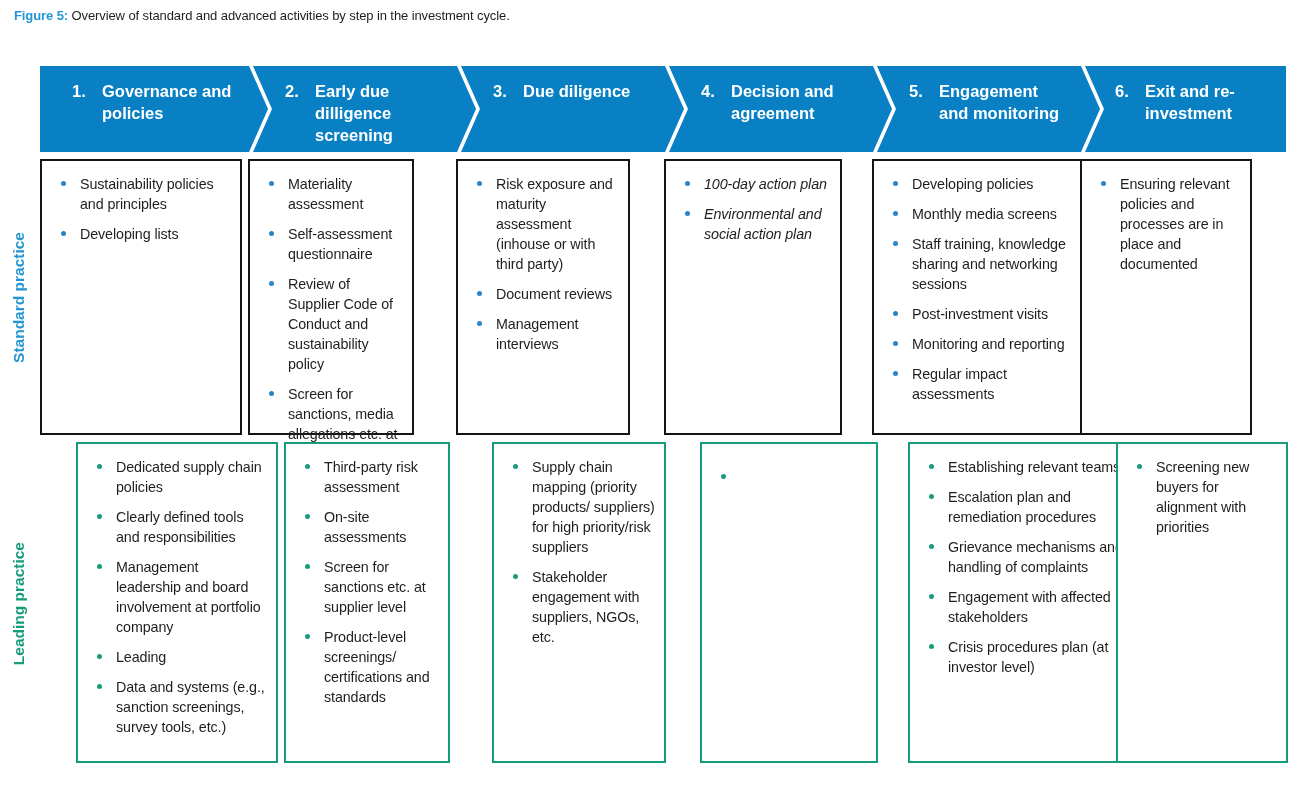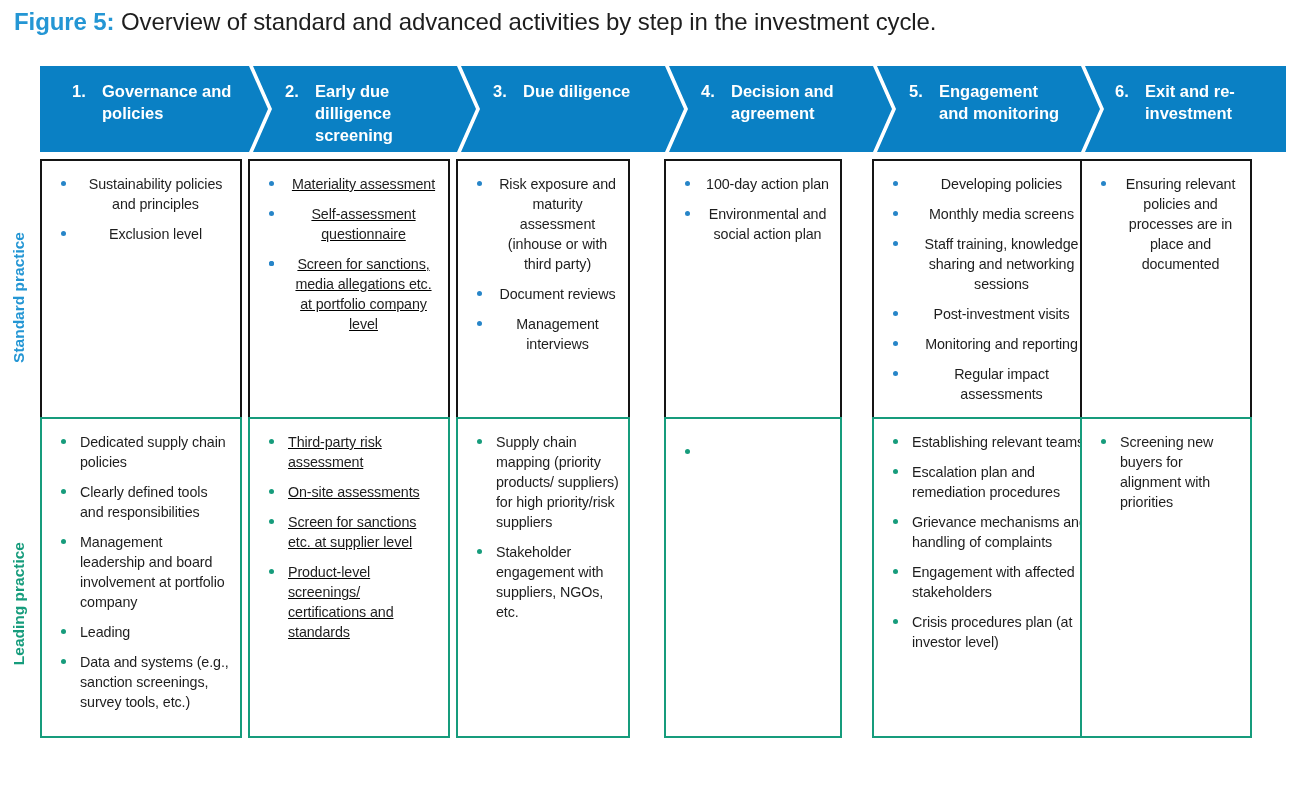--- a/index.html
+++ b/index.html
@@ -9,21 +9,21 @@
     height: 799px;
     background: #ffffff;
     font-family: "Liberation Sans", sans-serif;
     overflow: hidden;
   }
   
   .fig-title {
     position: absolute;
     left: 14px;
     top: 8px;
-    font-size: 24px;
+    font-size: 13px;
     color: var(--text);
     letter-spacing: -0.1px;
   }
   .fig-label { font-weight: bold; color: var(--accent-blue); }
 
   
   .vlabel-wrap {
     position: absolute;
     left: 0;
     width: 38px;
@@ -70,26 +70,26 @@
   .arrow.mid   { clip-path: polygon(0 0, calc(100% - 19px) 0, 100% 50%, calc(100% - 19px) 100%, 0 100%, 19px 50%); }
   .arrow.last  { clip-path: polygon(0 0, 100% 0, 100% 100%, 0 100%, 19px 50%); }
 
   
   .box {
     position: absolute;
     box-sizing: border-box;
     background: #fff;
     padding: 13px 9px 8px 12px;
   }
-  .box.standard { top: 159px; height: 276px; border: 2px solid var(--box-border); text-align: center; }
-  .box.leading  { top: 417px; height: 321px; border: 2px solid var(--green); }
+  .box.standard { top: 159px; height: 276px; border: 2px solid var(--box-border); }
+  .box.leading  { top: 442px; height: 321px; border: 2px solid var(--green); margin-left: 36px; }
   .box.c0 { left: 40px;   width: 202px; }
-  .box.c1 { left: 248px;  width: 202px; text-decoration: underline; }
+  .box.c1 { left: 248px;  width: 166px; }
   .box.c2 { left: 456px;  width: 174px; }
-  .box.c3 { left: 664px;  width: 178px; }
+  .box.c3 { left: 664px;  width: 178px; font-style: italic; }
   .box.c4 { left: 872px;  width: 230px; }
   .box.c5 { left: 1080px; width: 172px; }
 
   .box ul { list-style: none; margin: 0; padding: 0; }
   .box li {
     position: relative;
     padding-left: 26px;
     margin-bottom: 10px;
     font-size: 14.3px;
     line-height: 1.4;
@@ -123,41 +123,41 @@
   </div>
 
   <div id="generated">
       <div class="arrow c0 first">
         <span class="num">1.</span>
         <span class="atitle">Governance and policies</span>
       </div>
       <div class="box standard c0">
         <ul>
           <li><span class="dot"></span><span>Sustainability policies and principles</span></li>
-          <li><span class="dot"></span><span>Exclusion level</span></li>
+          <li><span class="dot"></span><span>Developing lists</span></li>
         </ul>
       </div>
       <div class="box leading c0">
         <ul>
           <li><span class="dot"></span><span>Dedicated supply chain policies</span></li>
           <li><span class="dot"></span><span>Clearly defined tools and responsibilities</span></li>
           <li><span class="dot"></span><span>Management leadership and board involvement at portfolio company</span></li>
           <li><span class="dot"></span><span>Leading</span></li>
           <li><span class="dot"></span><span>Data and systems (e.g., sanction screenings, survey tools, etc.)</span></li>
         </ul>
       </div>
       <div class="arrow c1 mid">
         <span class="num">2.</span>
         <span class="atitle">Early due dilligence screening</span>
       </div>
       <div class="box standard c1">
         <ul>
           <li><span class="dot"></span><span>Materiality assessment</span></li>
           <li><span class="dot"></span><span>Self-assessment questionnaire</span></li>
-          <li><span class="dot"></span></li>
+          <li><span class="dot"></span><span>Review of Supplier Code of Conduct and sustainability policy</span></li>
           <li><span class="dot"></span><span>Screen for sanctions, media allegations etc. at portfolio company level</span></li>
         </ul>
       </div>
       <div class="box leading c1">
         <ul>
           <li><span class="dot"></span><span>Third-party risk assessment</span></li>
           <li><span class="dot"></span><span>On-site assessments</span></li>
           <li><span class="dot"></span><span>Screen for sanctions etc. at supplier level</span></li>
           <li><span class="dot"></span><span>Product-level screenings/ certifications and standards</span></li>
         </ul>

